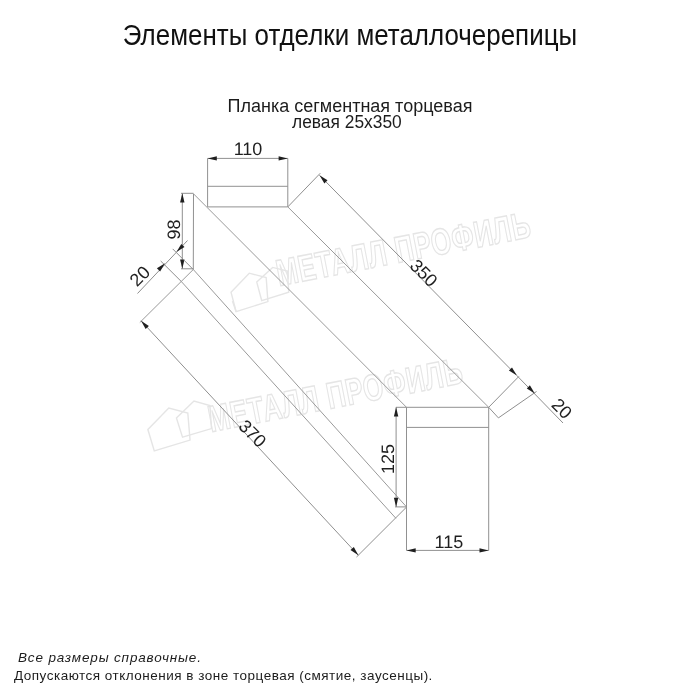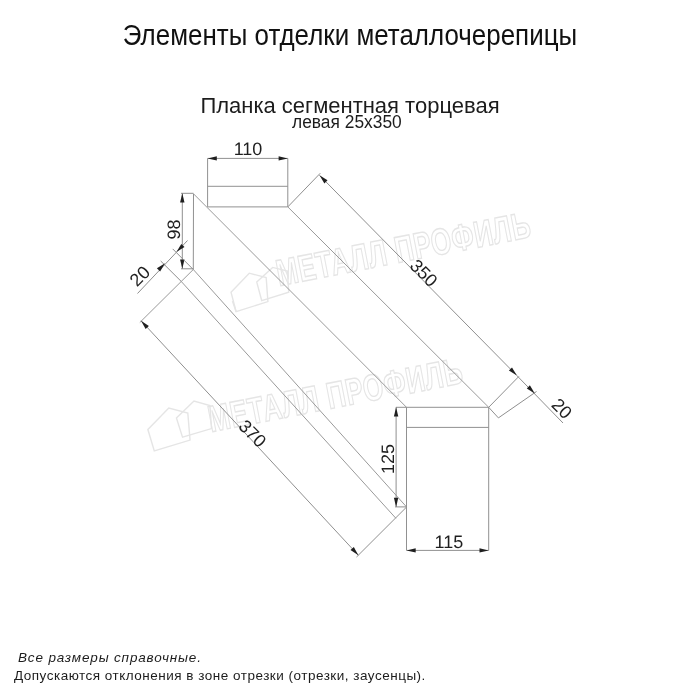--- a/index.html
+++ b/index.html
@@ -3,21 +3,21 @@
 <meta charset="utf-8">
 <style>
 html,body{margin:0;padding:0;width:700px;height:700px;background:#ffffff;font-family:"Liberation Sans",sans-serif;overflow:hidden;-webkit-font-smoothing:antialiased;}
 .abs{position:absolute;}
 </style>
 </head>
 <body>
 
 <div class="abs" style="left:0;top:19px;width:700px;text-align:center;font-size:29px;color:#111;transform:scaleX(0.895);transform-origin:350px 50%;">Элементы отделки металлочерепицы</div>
 
-<div class="abs" style="left:0;top:97px;width:700px;text-align:center;font-size:22px;line-height:18px;color:#1c1c1c;">Планка сегментная торцевая</div>
+<div class="abs" style="left:0;top:97px;width:700px;text-align:center;font-size:18px;line-height:18px;color:#1c1c1c;">Планка сегментная торцевая</div>
 
 <div class="abs" style="left:-3px;top:112.5px;width:700px;text-align:center;font-size:18px;line-height:18px;color:#1c1c1c;transform:scaleX(0.965);transform-origin:346px 50%;">левая 25x350</div>
 
 <svg class="abs" style="left:0;top:0;text-rendering:geometricPrecision;" width="700" height="700" viewBox="0 0 700 700">
 
   <g stroke="#e5e5e5" stroke-width="1.4" fill="none" transform="rotate(-9,258,290)">
     <path d="M231,288 L252,272 L268,279 L266,303 L233,308 Z"></path>
     <path d="M258,282 L276,270 L290,276 L288,297 L260,301 Z"></path>
     <path d="M233,308 L231,297"></path>
   </g>
@@ -106,13 +106,13 @@
 
   <g>
     <path d="M406.5,550.4 L415.7,548.2 L415.7,552.6 Z" fill="#1f1f1f" stroke="none"></path>
     <path d="M488.7,550.4 L479.5,552.6 L479.5,548.2 Z" fill="#1f1f1f" stroke="none"></path>
     <text x="448.9" y="547.5" text-anchor="middle" font-size="18" fill="#1f1f1f">115</text>
   </g>
 </svg>
 
 <div class="abs" style="left:18px;top:650px;font-size:13.5px;letter-spacing:0.85px;color:#1c1c1c;font-style:italic;">Все размеры справочные.</div>
 
-<div class="abs" style="left:14px;top:668px;font-size:13.5px;letter-spacing:0.5px;color:#1c1c1c;">Допускаются отклонения в зоне отрезки (отрезки, заусенцы).</div>
+<div class="abs" style="left:14px;top:668px;font-size:13.5px;letter-spacing:0.5px;color:#1c1c1c;">Допускаются отклонения в зоне торцевая (смятие, заусенцы).</div>
 
 </body></html>

